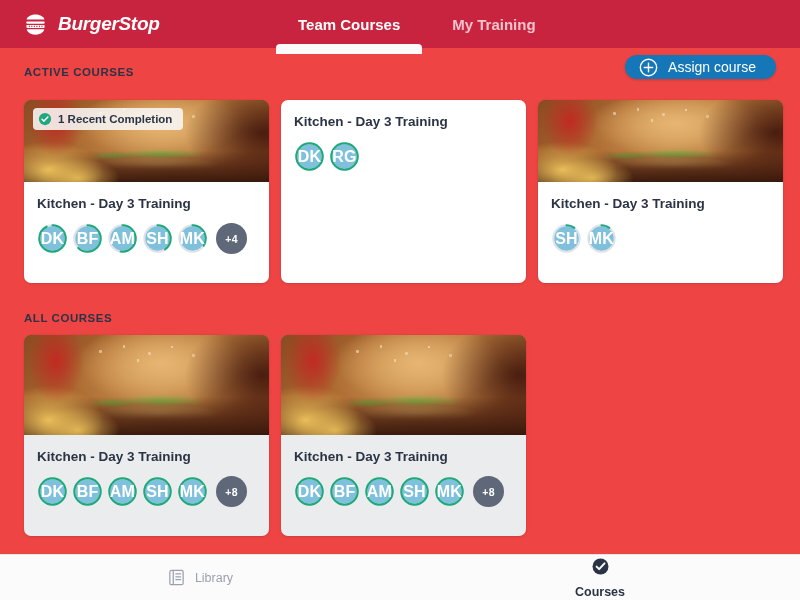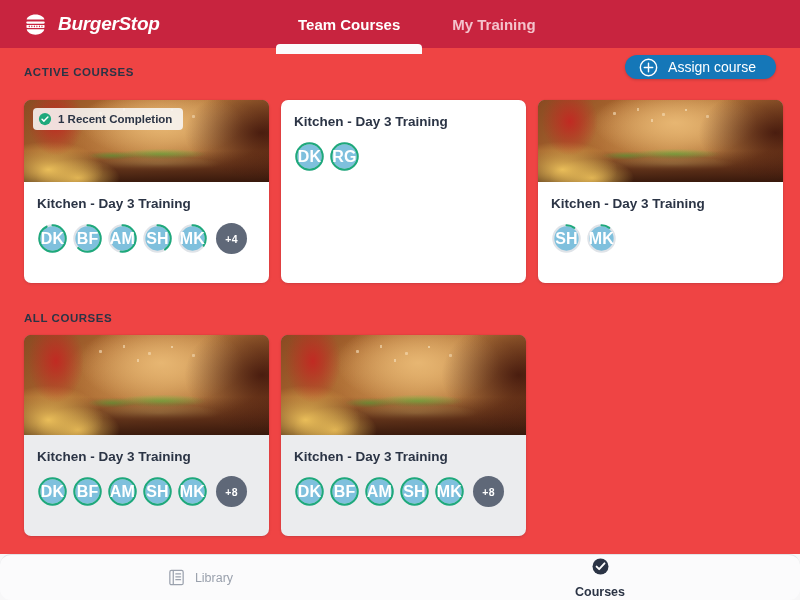--- a/index.html
+++ b/index.html
@@ -292,21 +292,20 @@
   .avatar.overflow .initials { font-size: 10.5px; }
 
   
   .bottomnav {
     flex: 0 0 46px;
     height: 46px;
     background: #fbfbfc;
     border-top: 1px solid #e2e4e8;
     display: flex;
     align-items: center;
-    border-radius: 11px;
   }
 
   .navitem {
     flex: 1 1 0;
     display: flex;
     align-items: center;
     justify-content: center;
     gap: 9px;
     cursor: pointer;
     color: #9aa1ad;

